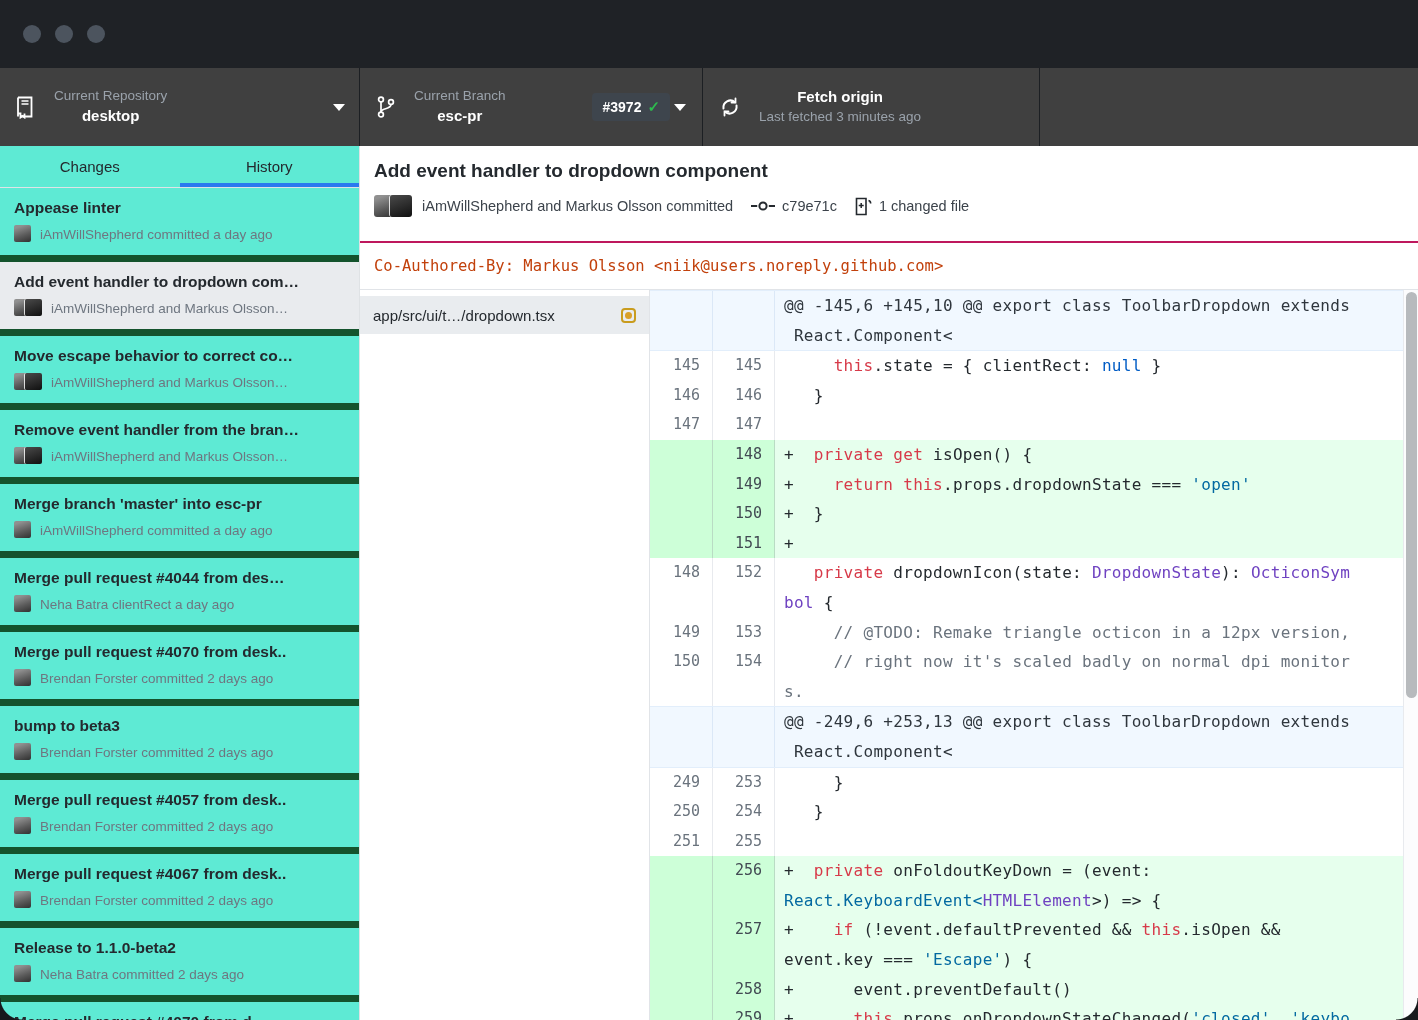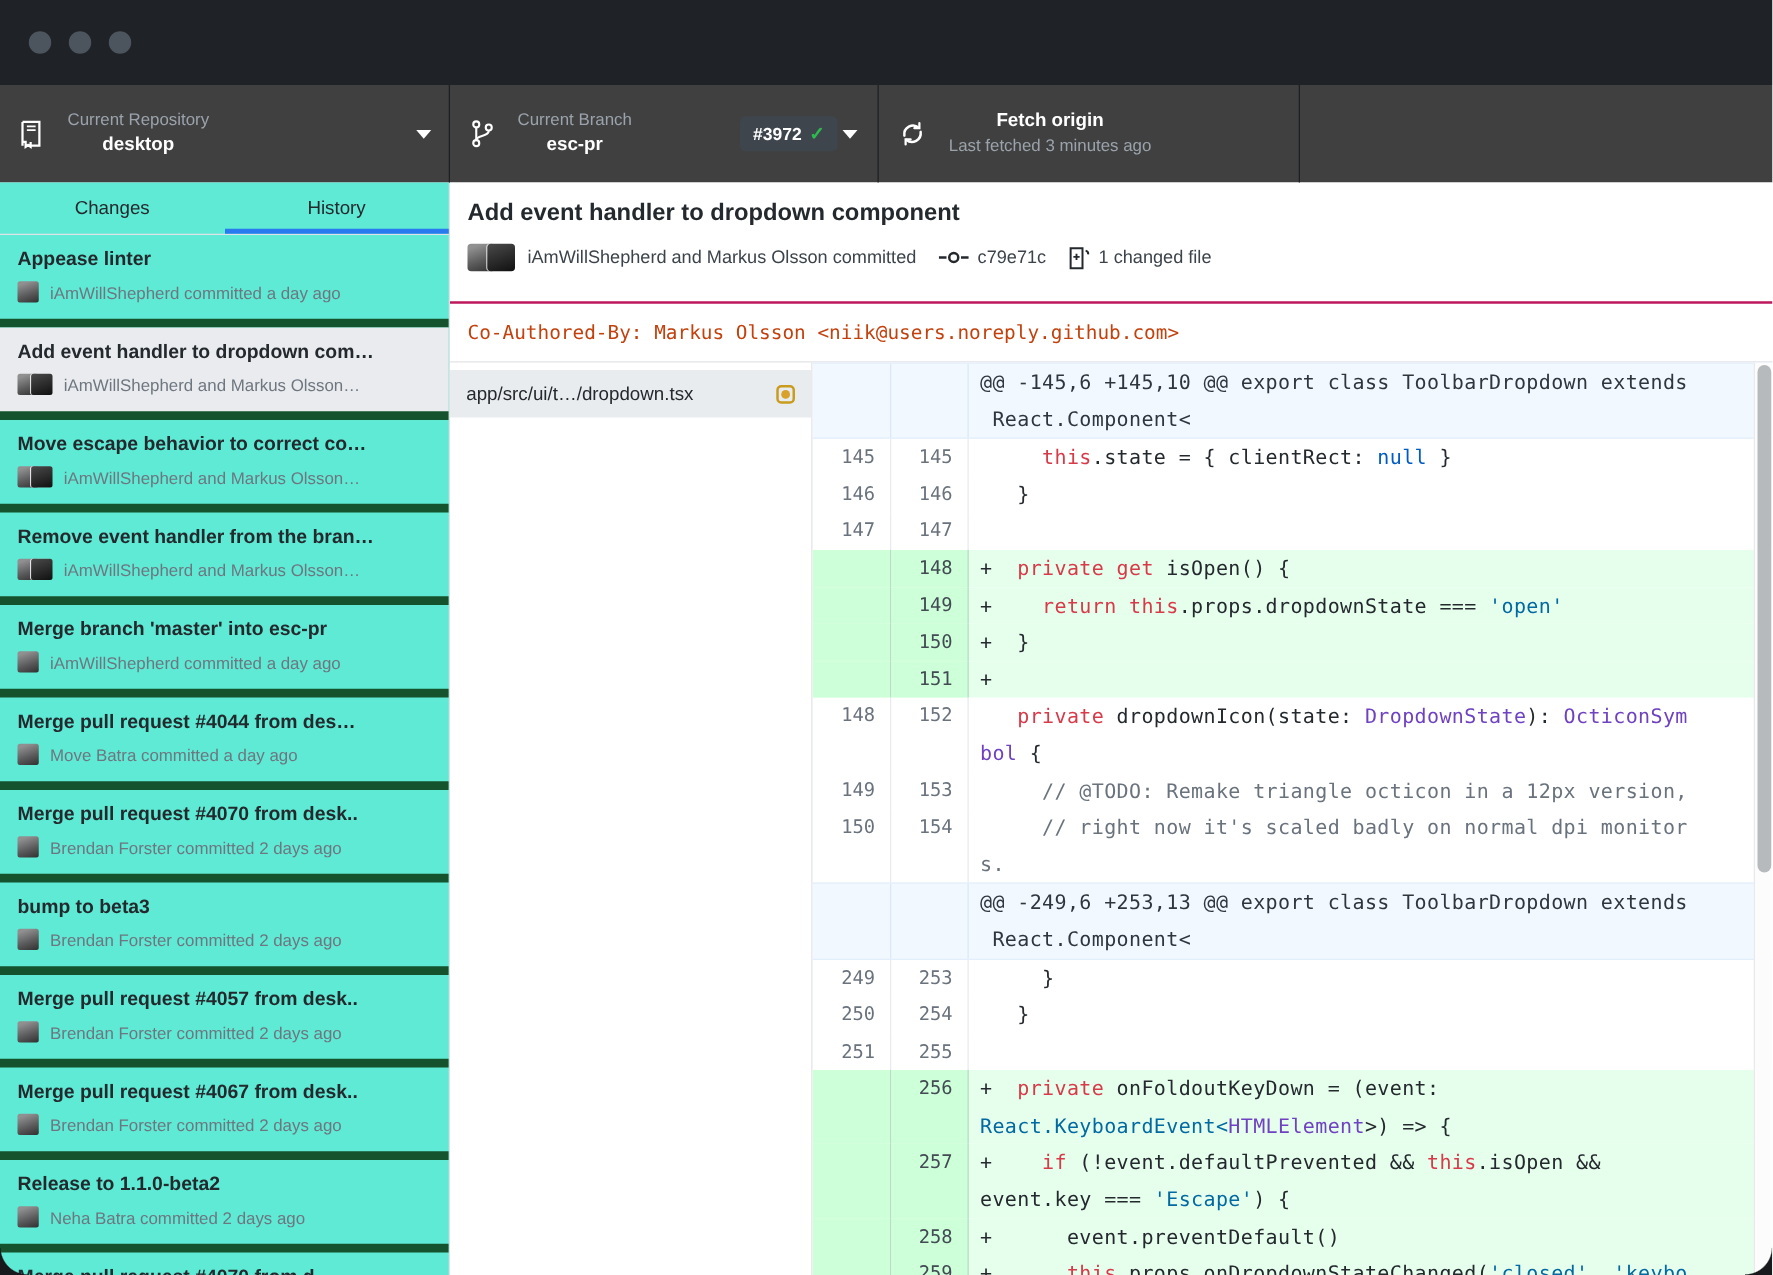--- a/index.html
+++ b/index.html
@@ -220,21 +220,21 @@
               </span>
               <span class="c-meta-text">iAmWillShepherd committed a day ago</span>
             </div>
           </div>
           <div class="commit">
             <div class="c-title">Merge pull request #4044 from des…</div>
             <div class="c-meta">
               <span class="avs">
                 <span class="av"></span>
               </span>
-              <span class="c-meta-text">Move Batra committed a day ago</span>
+              <span class="c-meta-text">Neha Batra clientRect a day ago</span>
             </div>
           </div>
           <div class="commit">
             <div class="c-title">Merge pull request #4070 from desk..</div>
             <div class="c-meta">
               <span class="avs">
                 <span class="av"></span>
               </span>
               <span class="c-meta-text">Brendan Forster committed 2 days ago</span>
             </div>

